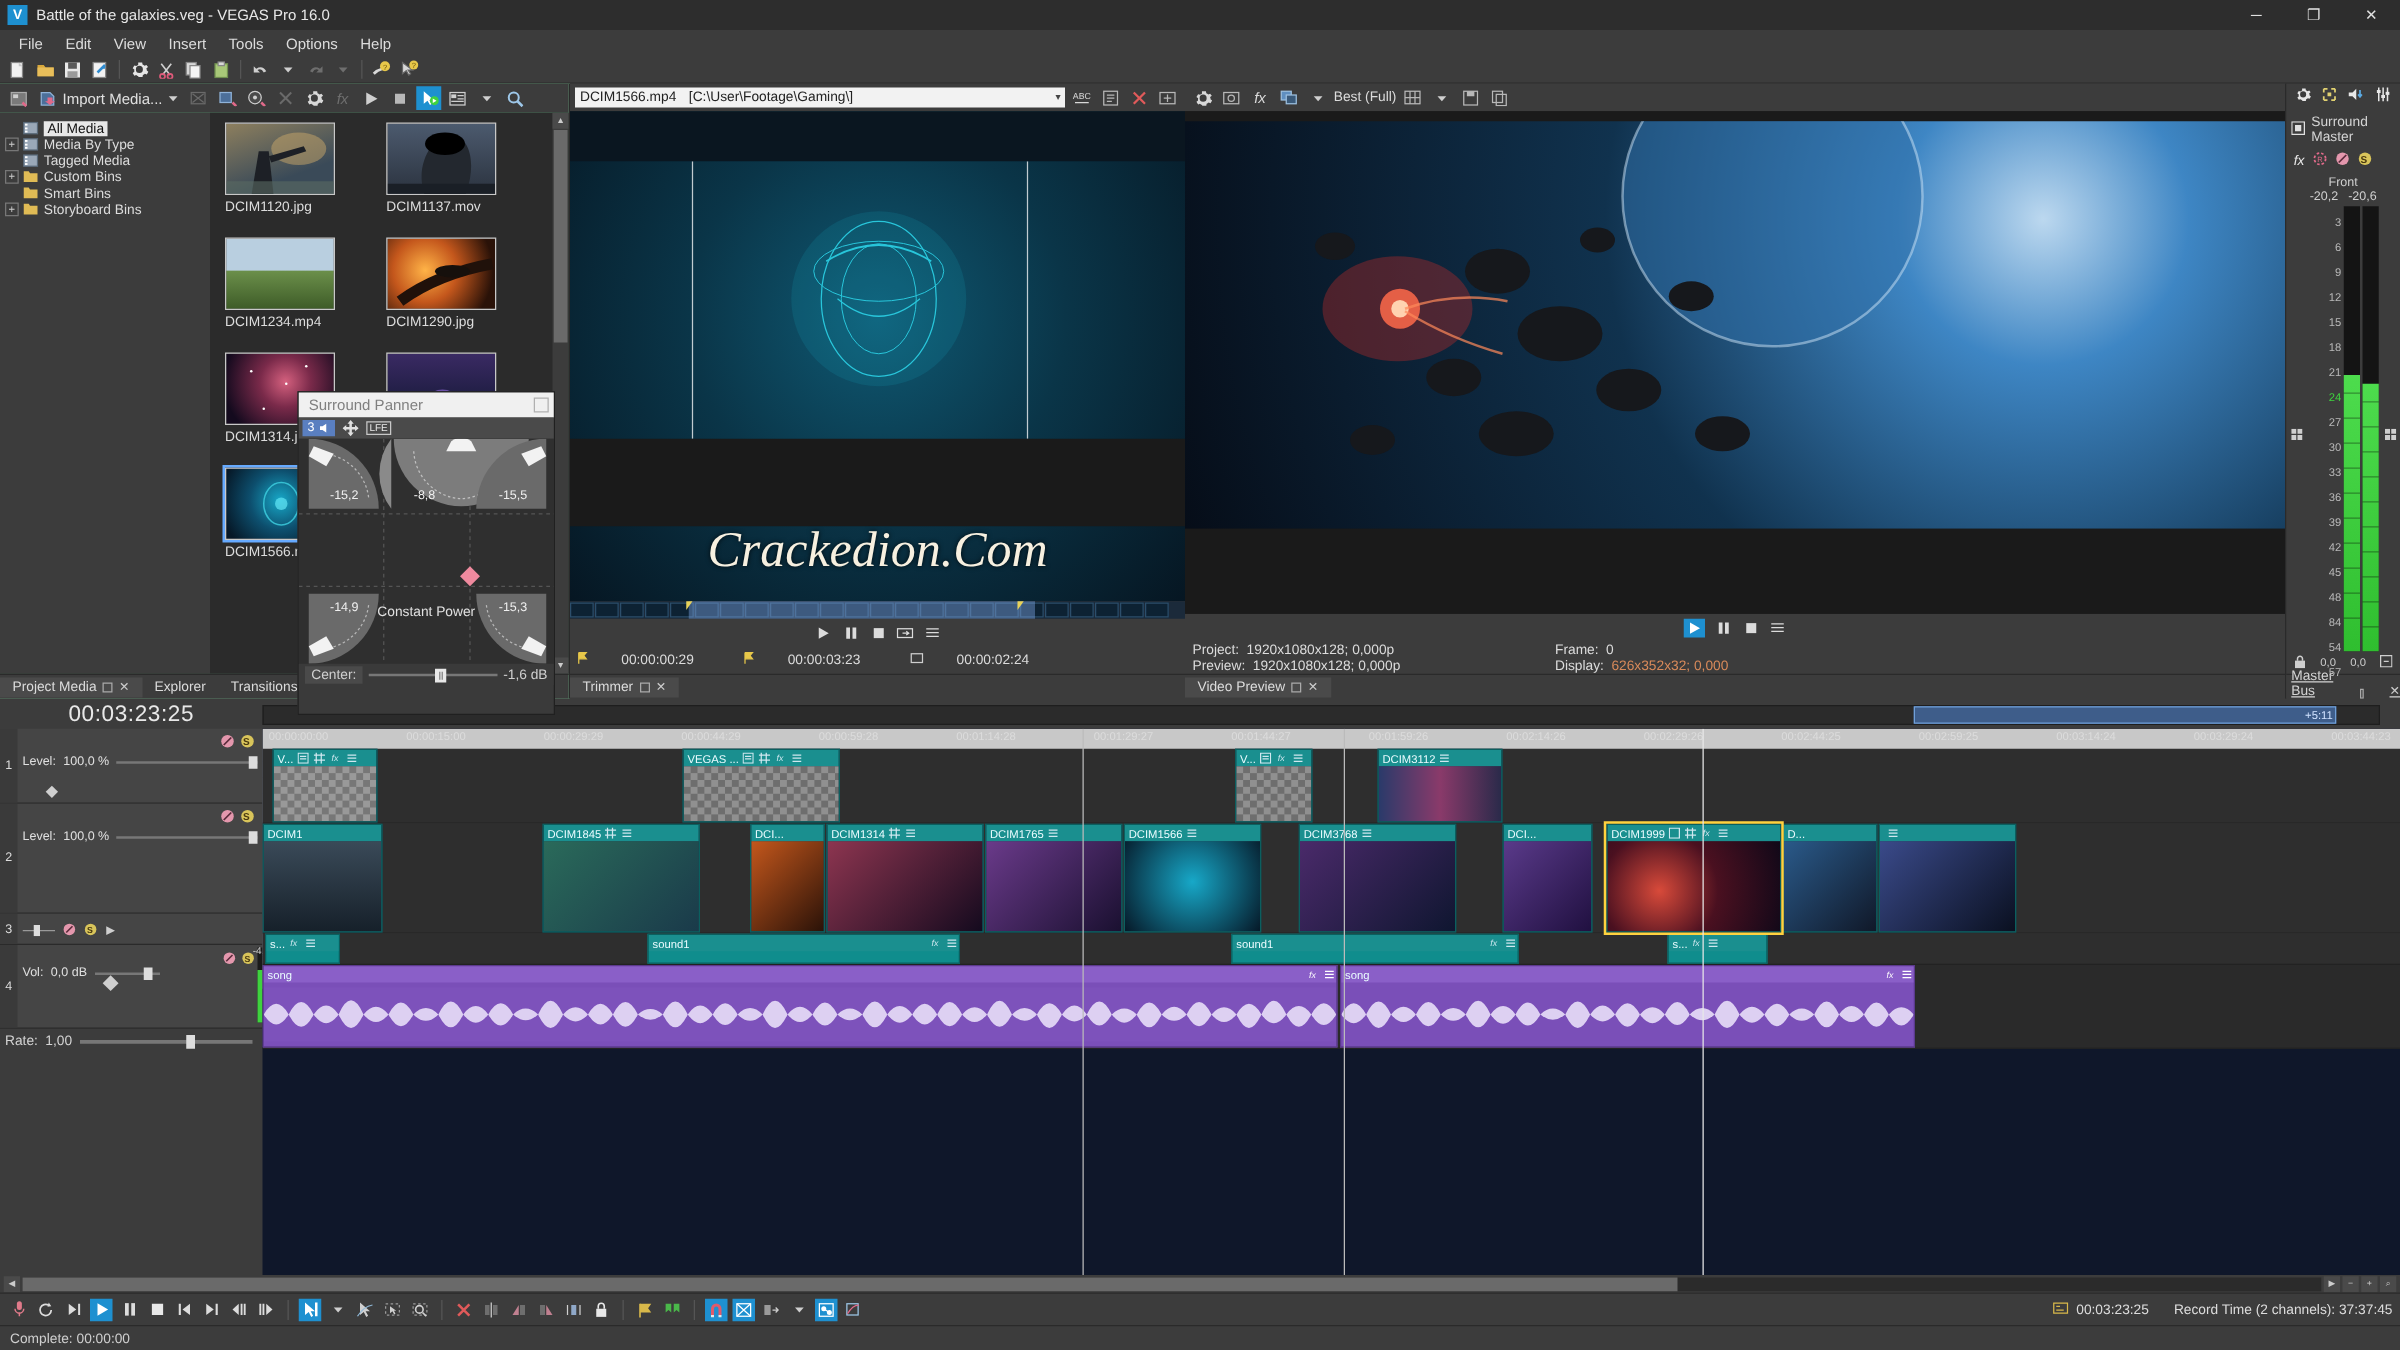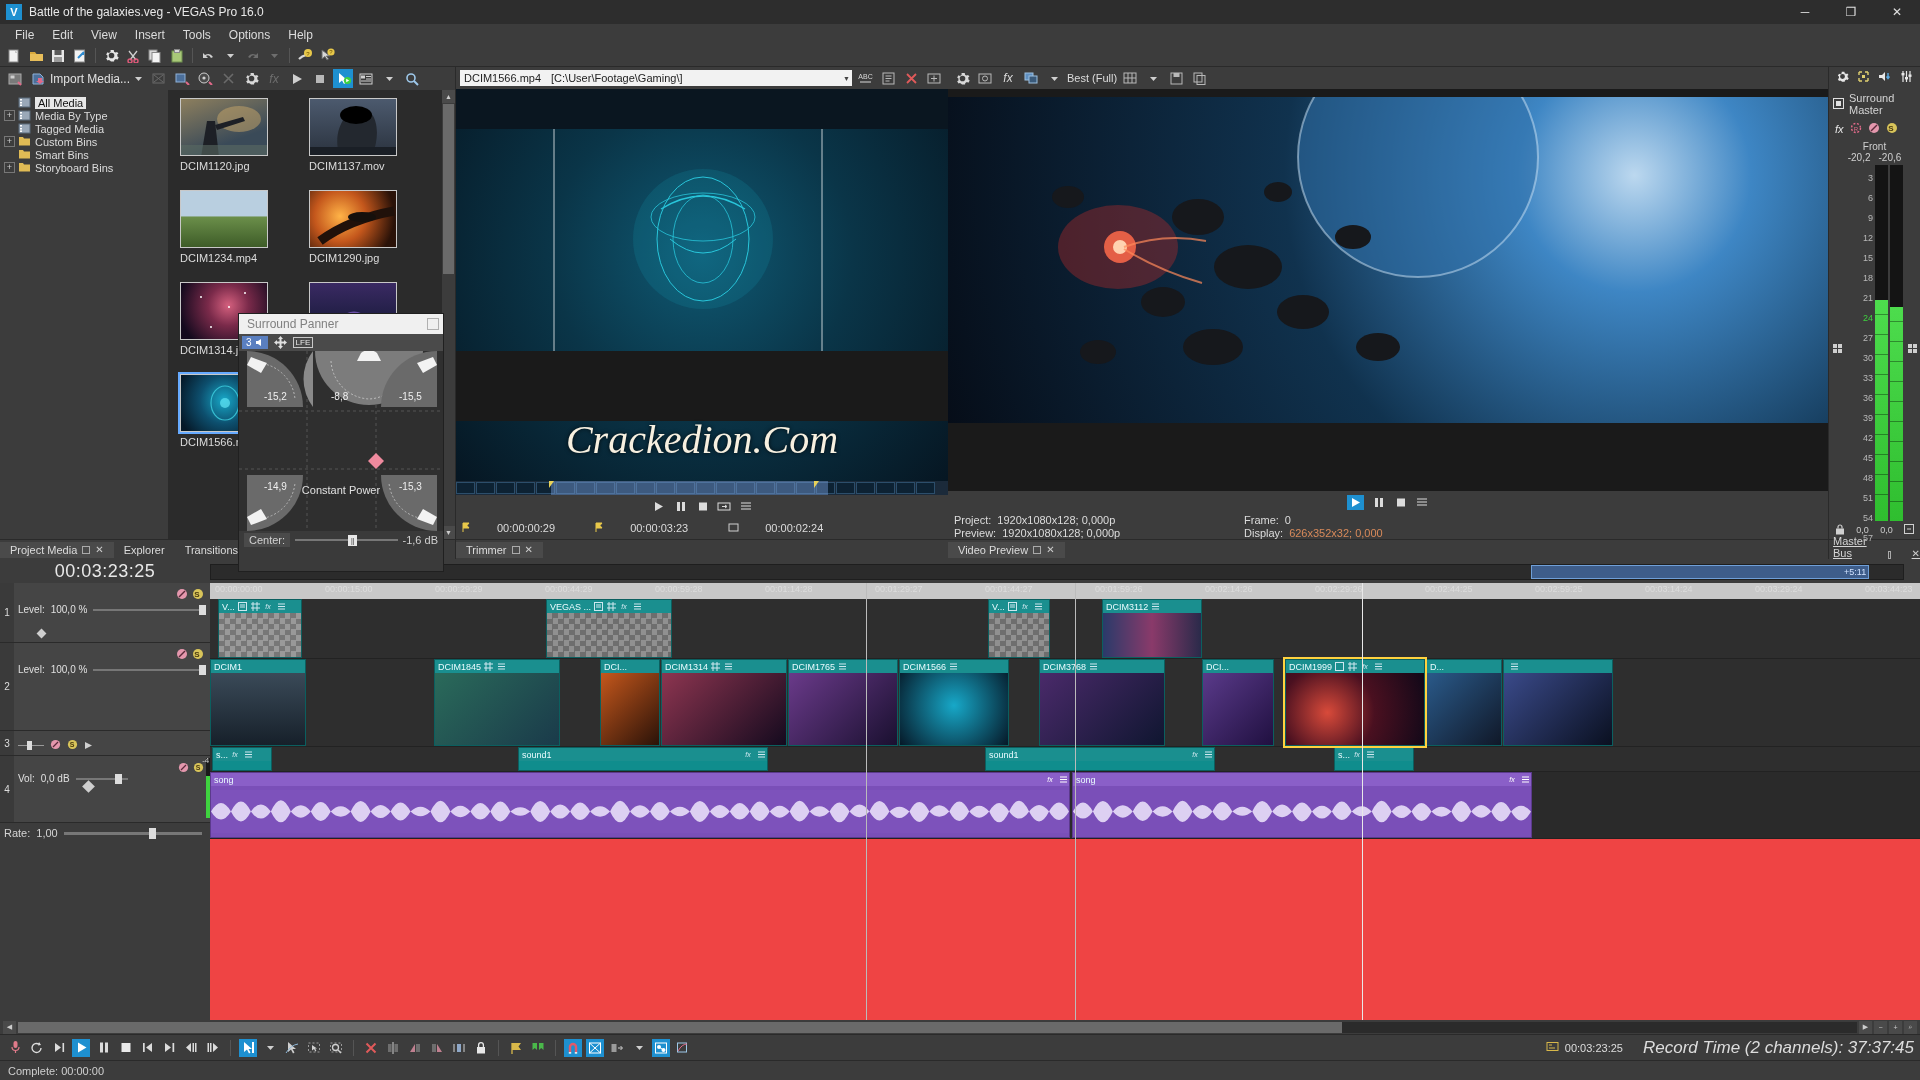--- a/index.html
+++ b/index.html
@@ -133,21 +133,21 @@
   .trk-num { width:14px; background:#3a3a3a; display:flex; align-items:center; justify-content:center;
     font-size:10px; color:#ddd; flex:none; }
   .trk-body { flex:1; padding:3px 4px; position:relative; }
   .trk-iconrow { display:flex; align-items:center; gap:4px; position:absolute; right:6px; top:3px; }
   .trk-ctl { display:flex; align-items:center; gap:6px; font-size:10px; color:#e0e0e0; margin-top:14px; }
   .slidertrack { flex:1; height:2px; background:#777; position:relative; }
   .slidertrack .kn { position:absolute; top:-4px; width:7px; height:10px; background:#ddd; }
   .trk-kf { position:absolute; left:24px; bottom:5px; width:7px; height:7px; background:#cfcfcf;
     transform:rotate(45deg); }
 
-  .tl-canvas { flex:1; position:relative; overflow:hidden; background:#ef4444; }
+  .tl-canvas { flex:1; position:relative; overflow:hidden; background:#0f172a; }
   .ruler { height:16px; background:#3c3c3c; position:relative; border-bottom:1px solid #222; }
   .ruler .big { top:2px; height:13px; background:#c8c8c8; }
   .ruler .lbl { position:absolute; top:1px; font-size:9px; color:#dcdcdc; padding-left:3px; white-space:nowrap; }
   .tracks { position:absolute; left:0; right:0; top:16px; bottom:0; }
   .trow { position:relative; border-bottom:1px solid #222; background:#2e2e2e; }
   .trow.audio { background:#2a2a2a; }
   .clip { position:absolute; top:0; bottom:0; background:#0f8d8d; border:1px solid #0b5f5f; overflow:hidden; }
   .clip.video { background:#17434f; }
   .clip-hdr { height:13px; background:#1a8f8f; display:flex; align-items:center; gap:3px;
     font-size:9px; color:#eafcff; padding-left:3px; overflow:hidden; white-space:nowrap; }
@@ -161,21 +161,21 @@
   .tl-hsb { height:14px; background:#3c3c3c; display:flex; align-items:center; gap:2px; padding:0 3px; }
   .hsb-track { flex:1; height:11px; background:#2b2b2b; position:relative; }
   .hsb-thumb { position:absolute; top:0; bottom:0; background:#6a6a6a; }
 
   .transport { height:26px; background:#3c3c3c; display:flex; align-items:center; gap:4px;
     padding:0 6px; border-top:1px solid #2a2a2a; }
   .tp { width:18px; height:18px; display:flex; align-items:center; justify-content:center; }
   .tp.on { background:#1e90d0; }
   .tsep2 { width:1px; height:16px; background:#555; margin:0 4px; }
   .tp-time { margin-left:auto; display:flex; align-items:center; gap:6px; font-size:11px; color:#ddd; }
-  .tp-rec { font-size:17px; color:#ddd; margin-left:16px;font-style:italic; }
+  .tp-rec { font-size:11px; color:#ddd; margin-left:16px; }
 
   .statusbar { height:20px; background:#3c3c3c; display:flex; align-items:center; padding:0 8px;
     font-size:11px; color:#cfcfcf; border-top:1px solid #2a2a2a; flex:none; }
   .rate-row { height:20px; display:flex; align-items:center; gap:6px; font-size:11px; padding-left:4px; }
   .rate-slider { flex:1; height:3px; background:#777; position:relative; margin-right:8px; }
   .rate-slider .kn { position:absolute; top:-4px; left:62%; width:7px; height:11px; background:#ddd; }
 </style>
 </head>
 <body>
 
@@ -943,21 +943,21 @@
           <span style="top:128px;">21</span>
           <span style="top:148px;color:#3fd23f;">24</span>
           <span style="top:168px;">27</span>
           <span style="top:188px;">30</span>
           <span style="top:208px;">33</span>
           <span style="top:228px;">36</span>
           <span style="top:248px;">39</span>
           <span style="top:268px;">42</span>
           <span style="top:288px;">45</span>
           <span style="top:308px;">48</span>
-          <span style="top:328px;">51</span>
+          <span style="top:328px;">84</span>
           <span style="top:348px;">54</span>
           <span style="top:368px;">57</span>
         </div>
         <div class="mb-meters">
           <div class="mb-col" style="height:100%;">
             <div class="mb-fill" style="height:62%;">
               <div class="ticks">
                   <i style="top:14px"></i>
                   <i style="top:34px"></i>
                   <i style="top:54px"></i>

